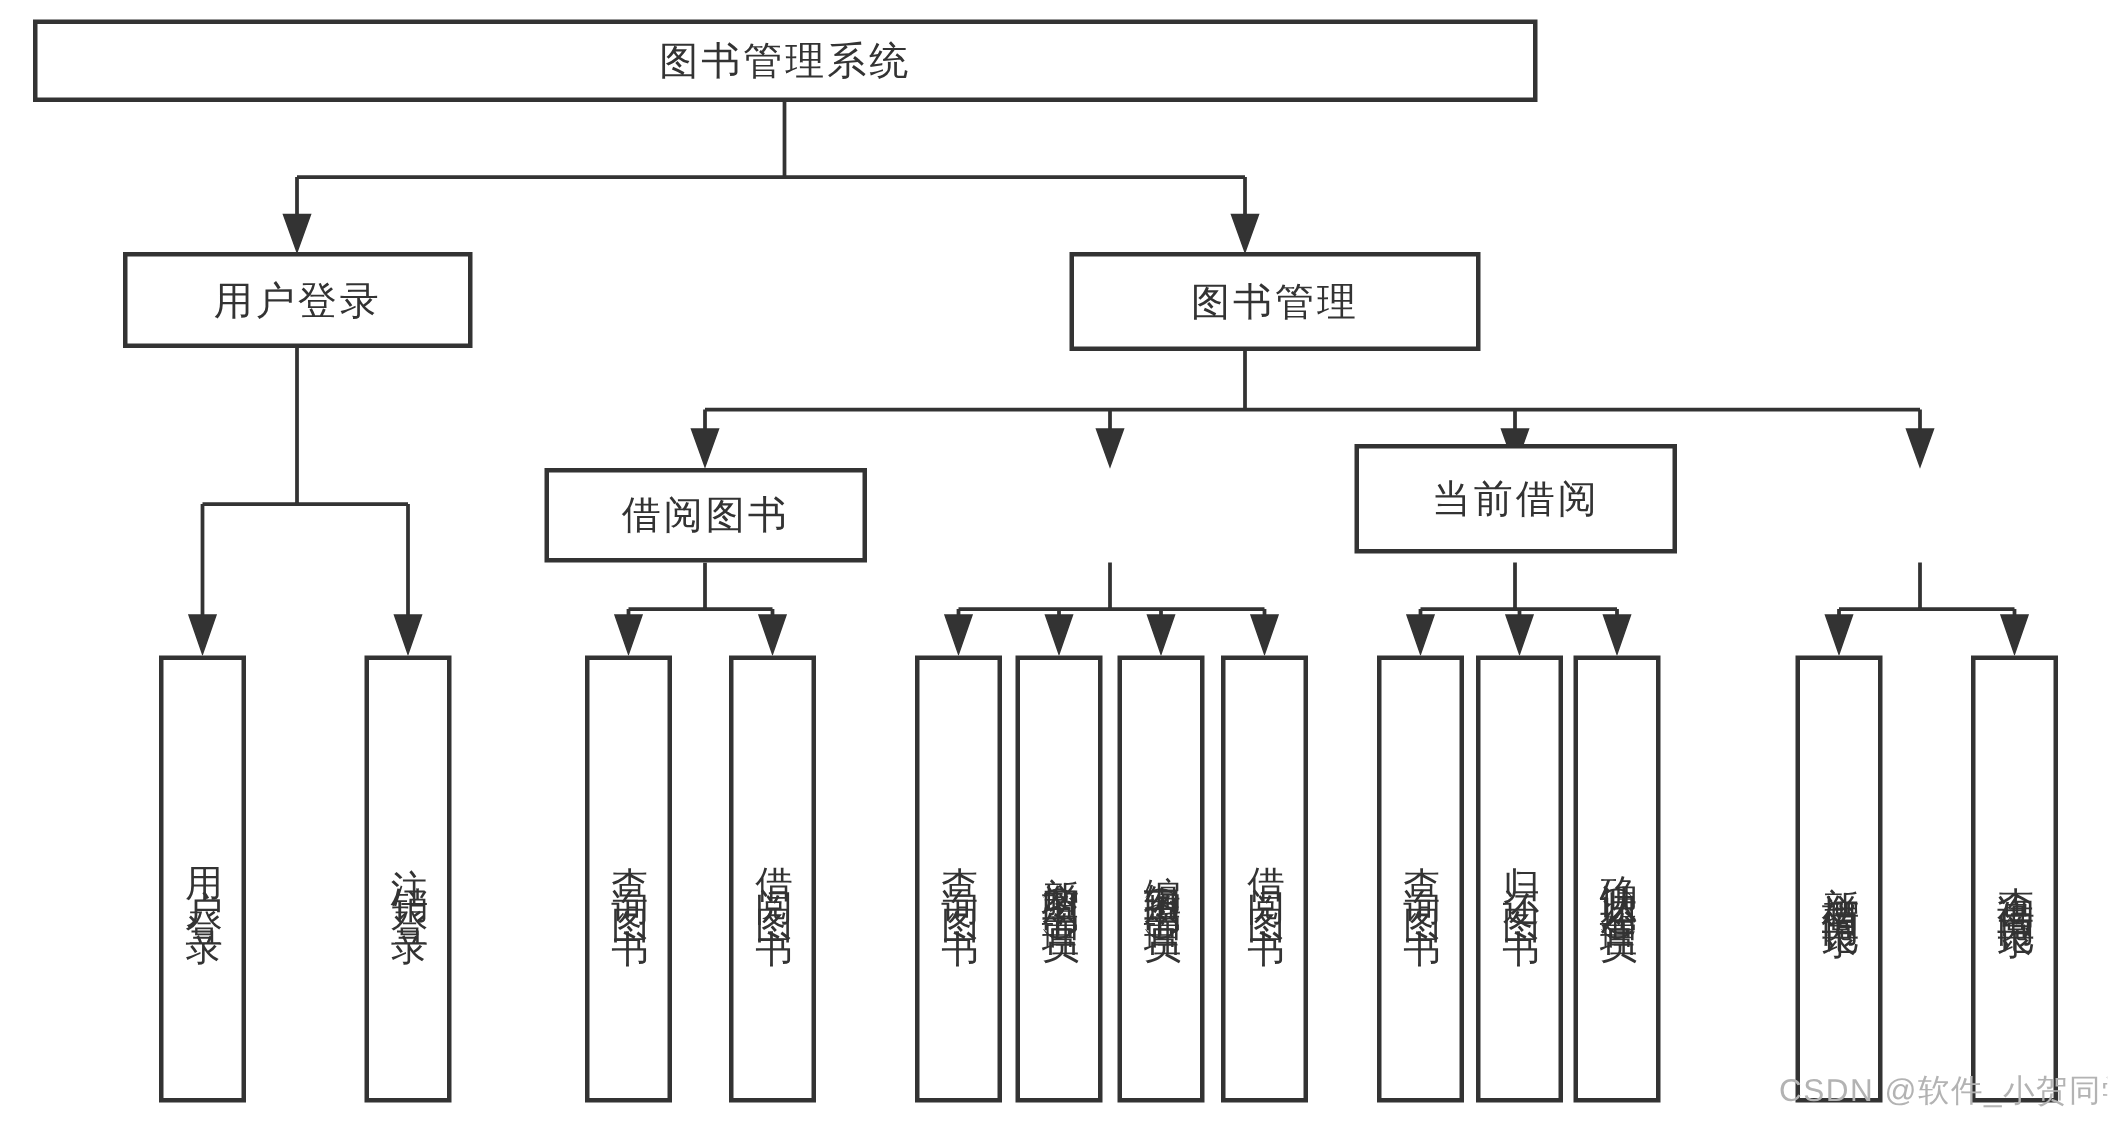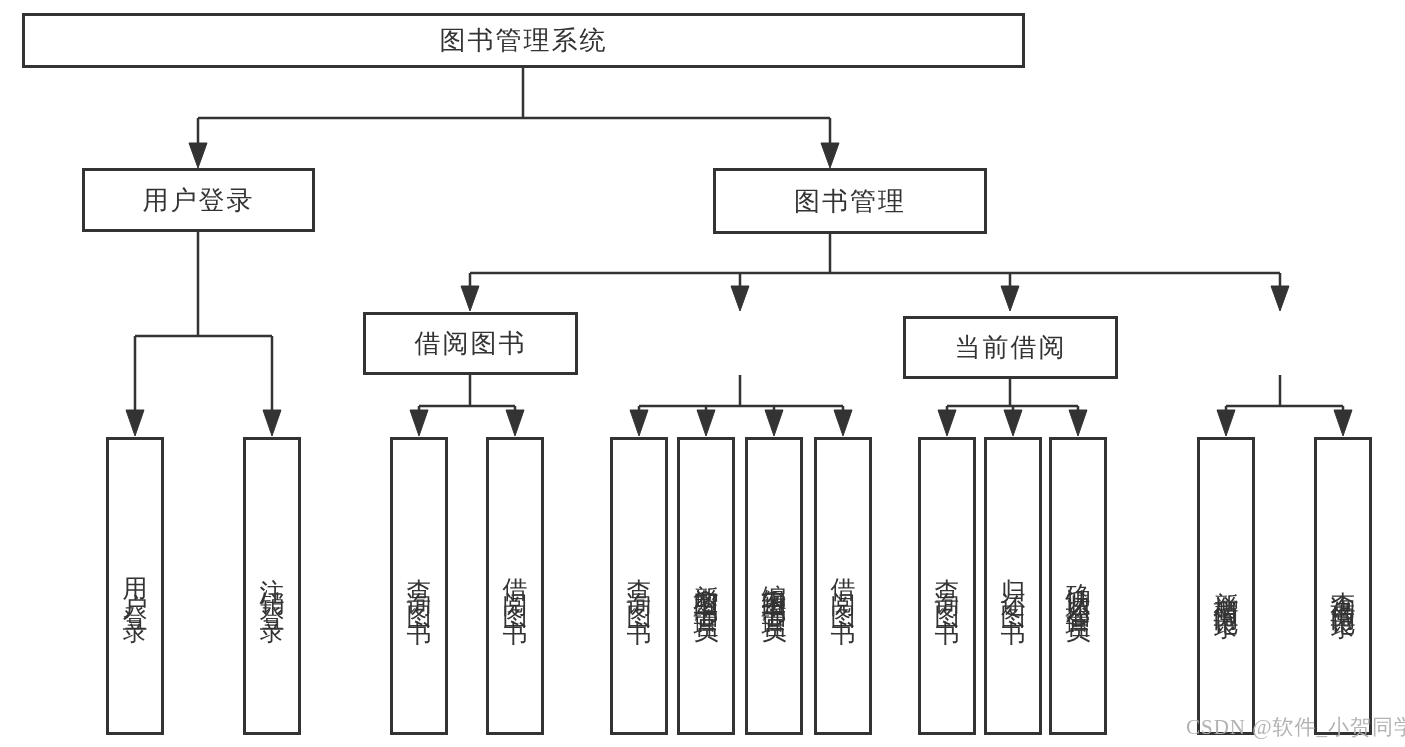--- a/index.html
+++ b/index.html
@@ -1,20 +1,20 @@
 <!DOCTYPE html>
 <html><head>
 <meta charset="utf-8">
 <style>
   html,body{margin:0;padding:0;background:#ffffff;}
   .stage{
     position:relative;
     width:1405px;height:747px;
     background:#ffffff;
-    font-family:Liberation Serif, serif;
+    font-family:Liberation Sans, sans-serif;
     overflow:hidden;
   }
   .wires{position:absolute;left:0;top:0;z-index:1;}
   .node{
     position:absolute;
     box-sizing:border-box;
     border:3px solid #333333;
     background:#ffffff;
     display:flex;
     align-items:center;
@@ -109,21 +109,21 @@
   <div class="node" style="left:82px;top:168px;width:233px;height:64px">
     <span class="lbl">用户登录</span>
   </div>
   <div class="node" style="left:713px;top:168px;width:274px;height:66px">
     <span class="lbl">图书管理</span>
   </div>
 
   <div class="node" style="left:363px;top:312px;width:215px;height:63px">
     <span class="lbl">借阅图书</span>
   </div>
-  <div class="node" style="left:903px;top:316px;width:215px;height:63px">
+  <div class="node" style="left:903px;top:296px;width:215px;height:73px">
     <span class="lbl">当前借阅</span>
   </div>
 
   <div class="node leaf" style="left:106px;top:437px">
     <span class="vlbl">用户登录</span>
   </div>
   <div class="node leaf" style="left:243px;top:437px">
     <span class="vlbl">注销登录</span>
   </div>
 

